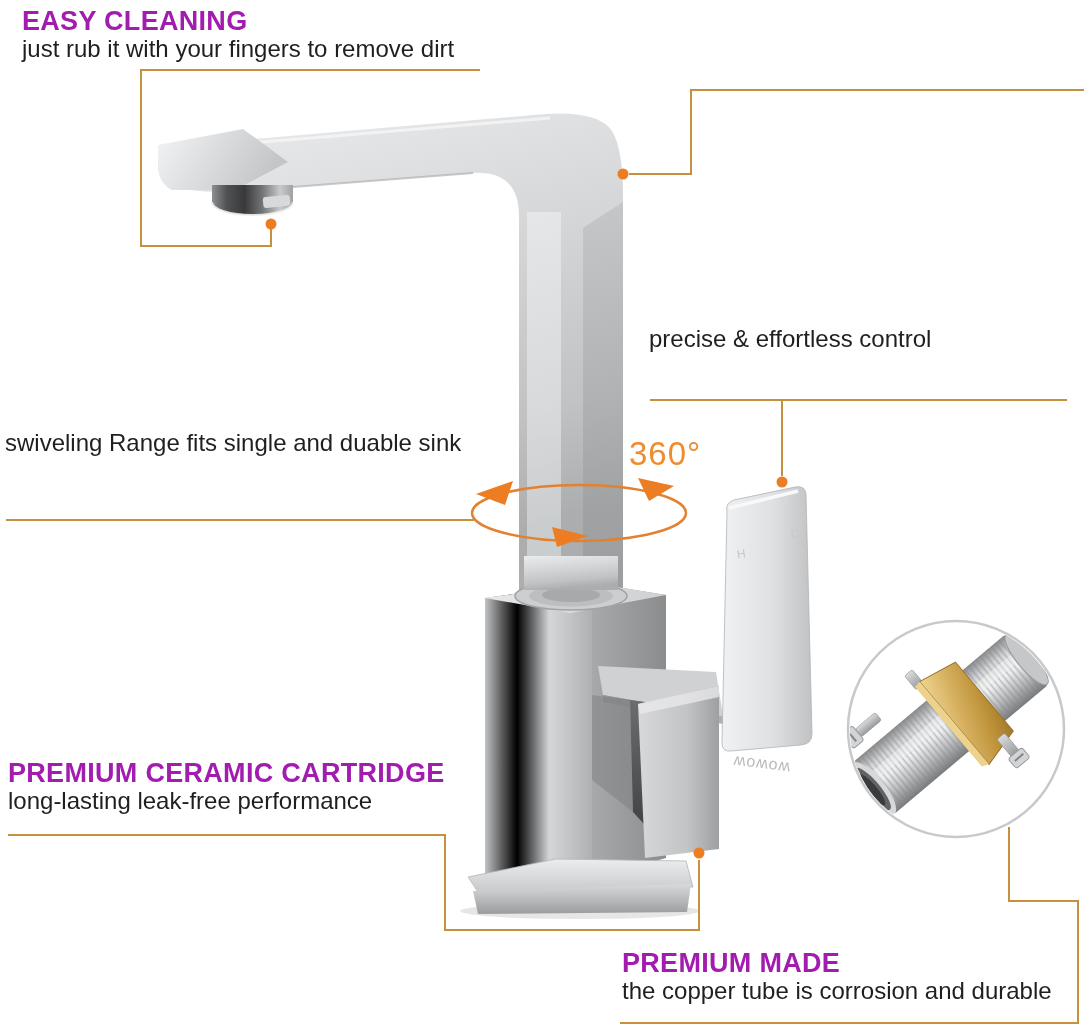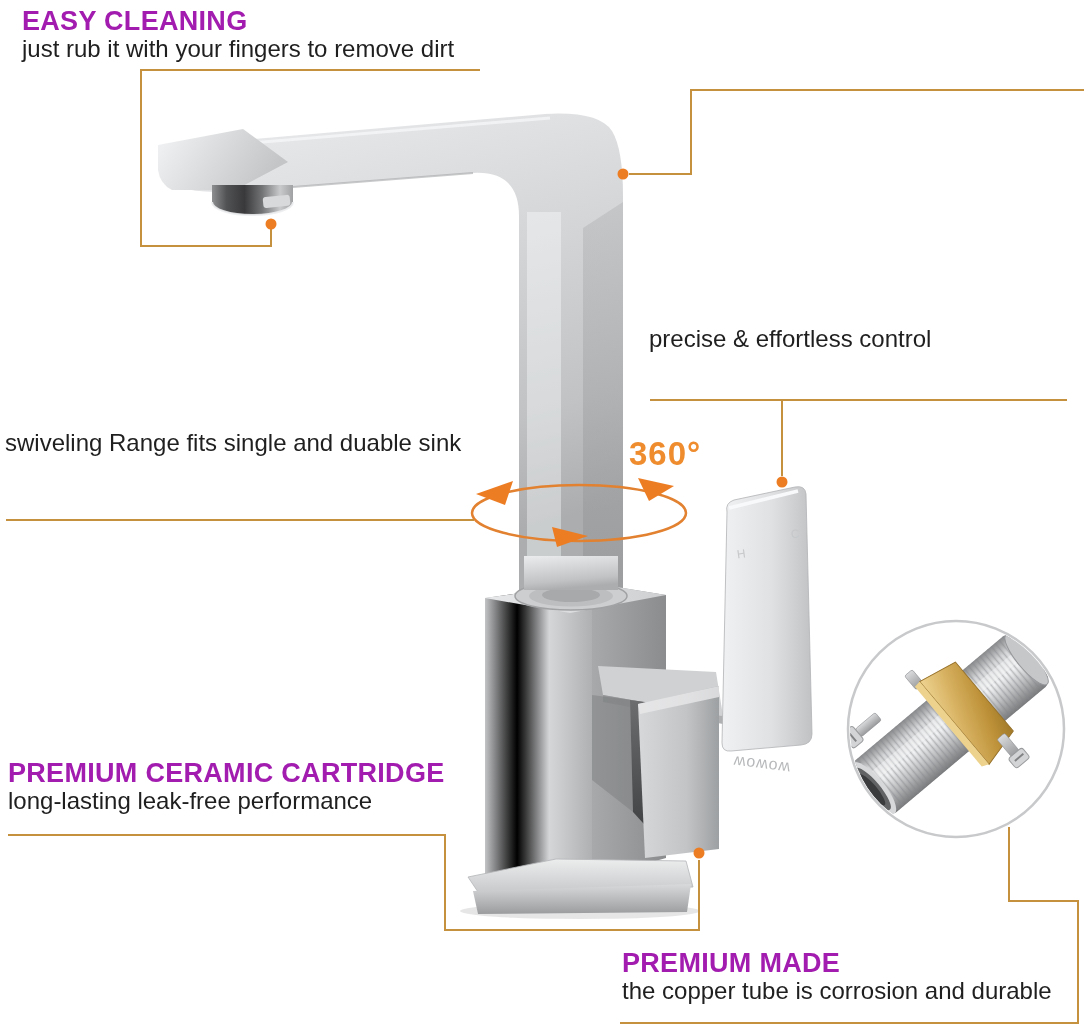--- a/index.html
+++ b/index.html
@@ -5,21 +5,21 @@
   html,body{margin:0;padding:0;background:#ffffff;}
   #canvas{
     position:relative;width:1084px;height:1030px;background:#ffffff;
     font-family:"Liberation Sans", sans-serif;overflow:hidden;
   }
   #art{position:absolute;left:0;top:0;}
   .callout{position:absolute;color:#1b1b1b;}
   .co-title{font-size:27px;font-weight:700;letter-spacing:.3px;line-height:1.12;color:#a21caf;white-space:nowrap;}
   .co-sub{font-size:24px;font-weight:400;line-height:1.1;color:#1f1f1f;white-space:nowrap;}
   .badge-360{
-    position:absolute;left:629px;top:435px;font-size:33px;font-weight:700;
+    position:absolute;left:629px;top:435px;font-size:33px;font-weight:400;
     color:#EE8C2E;letter-spacing:1px;white-space:nowrap;
   }
 </style>
 </head>
 <body>
 
 <div id="canvas">
 
   <svg id="art" width="1084" height="1030" viewBox="0 0 1084 1030">
     <defs>

